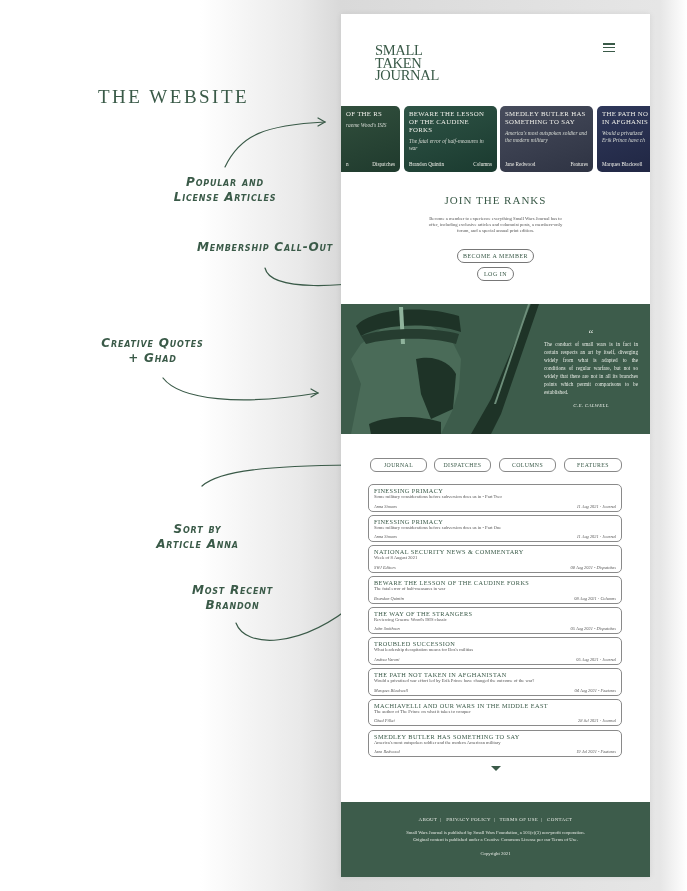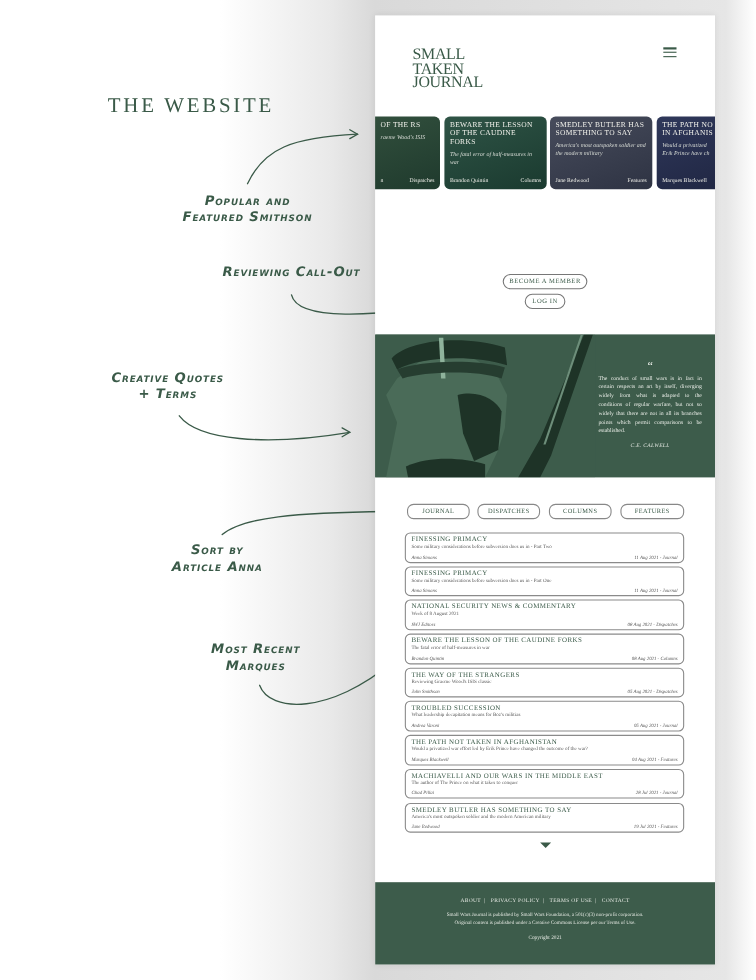--- a/index.html
+++ b/index.html
@@ -99,36 +99,36 @@
   .f-text { margin-top: 7px; font-size: 4.7px; line-height: 7px; }
   .f-copy { margin-top: 8px; font-size: 4.8px; }
 </style>
 </head>
 <body>
 
 <div class="doc-title">THE WEBSITE</div>
 
 <div class="anno" style="left:160px; top:175px; width:130px;">
   <div>Popular and</div>
-  <div>Featured Smithson</div>
+  <div>License Articles</div>
 </div>
 <div class="anno" style="left:185px; top:240px; width:160px;">
-  <div>Reviewing Call-Out</div>
+  <div>Membership Call-Out</div>
 </div>
 <div class="anno" style="left:90px; top:336px; width:125px;">
   <div>Creative Quotes</div>
-  <div>+ Terms</div>
-</div>
-<div class="anno" style="left:150px; top:493px; width:95px;">
+  <div>+ Ghad</div>
+</div>
+<div class="anno" style="left:150px; top:522px; width:95px;">
   <div>Sort by</div>
   <div>Article Anna</div>
 </div>
 <div class="anno" style="left:180px; top:583px; width:105px;font-style:italic;">
   <div>Most Recent</div>
-  <div>Marques</div>
+  <div>Brandon</div>
 </div>
 
 <svg class="arrows" width="687" height="891">
   <g fill="none" stroke="#3a5a48" stroke-width="1.2" stroke-linecap="round">
     <path d="M225,167 C240,135 265,125 325,122"></path>
     <path d="M318,118 L325,122 L318,126"></path>
     <path d="M265,268 C270,290 330,292 445,270"></path>
     <path d="M438,266 L446,270 L439,276"></path>
     <path d="M163,378 C180,400 240,406 318,393"></path>
     <path d="M311,389 L318,393 L311,397"></path>
@@ -183,20 +183,24 @@
       <div class="c-title" style="white-space:pre;">THE PATH NO
 IN AFGHANIS</div>
       <div class="c-sub" style="white-space:pre;">Would a privatized
 Erik Prince have ch</div>
       <div class="c-foot">
           <span>Marques Blackwell</span>
         </div>
     </div>
   </div>
 
+  <div class="join">
+    <h2>JOIN THE RANKS</h2>
+    <p>Become a member to experience everything Small Wars Journal has to offer, including exclusive articles and columnist posts, a members-only forum, and a special annual print edition.</p>
+  </div>
   <div class="btn-pill btn-member">BECOME A MEMBER</div>
   <div class="btn-pill btn-login">LOG IN</div>
 
   <div class="quote-banner">
     <svg width="200" height="130" style="position:absolute; left:0; top:0;">
       <rect width="200" height="130" fill="#3d5c4b"></rect>
       <path d="M10,130 L20,80 L10,55 L20,40 L40,25 L60,20 L90,22 L110,35 L120,55 L118,85 L112,105 L100,130 Z" fill="#4a6b58"></path>
       <path d="M15,22 C30,5 80,0 118,12 L120,28 C90,18 40,20 20,32 Z" fill="#1e3327"></path>
       <path d="M58,3 L62,3 L64,40 L60,40 Z" fill="#8fb39c"></path>
       <path d="M20,32 C40,24 90,22 118,30 L115,40 C90,32 45,34 25,40 Z" fill="#263d30"></path>

